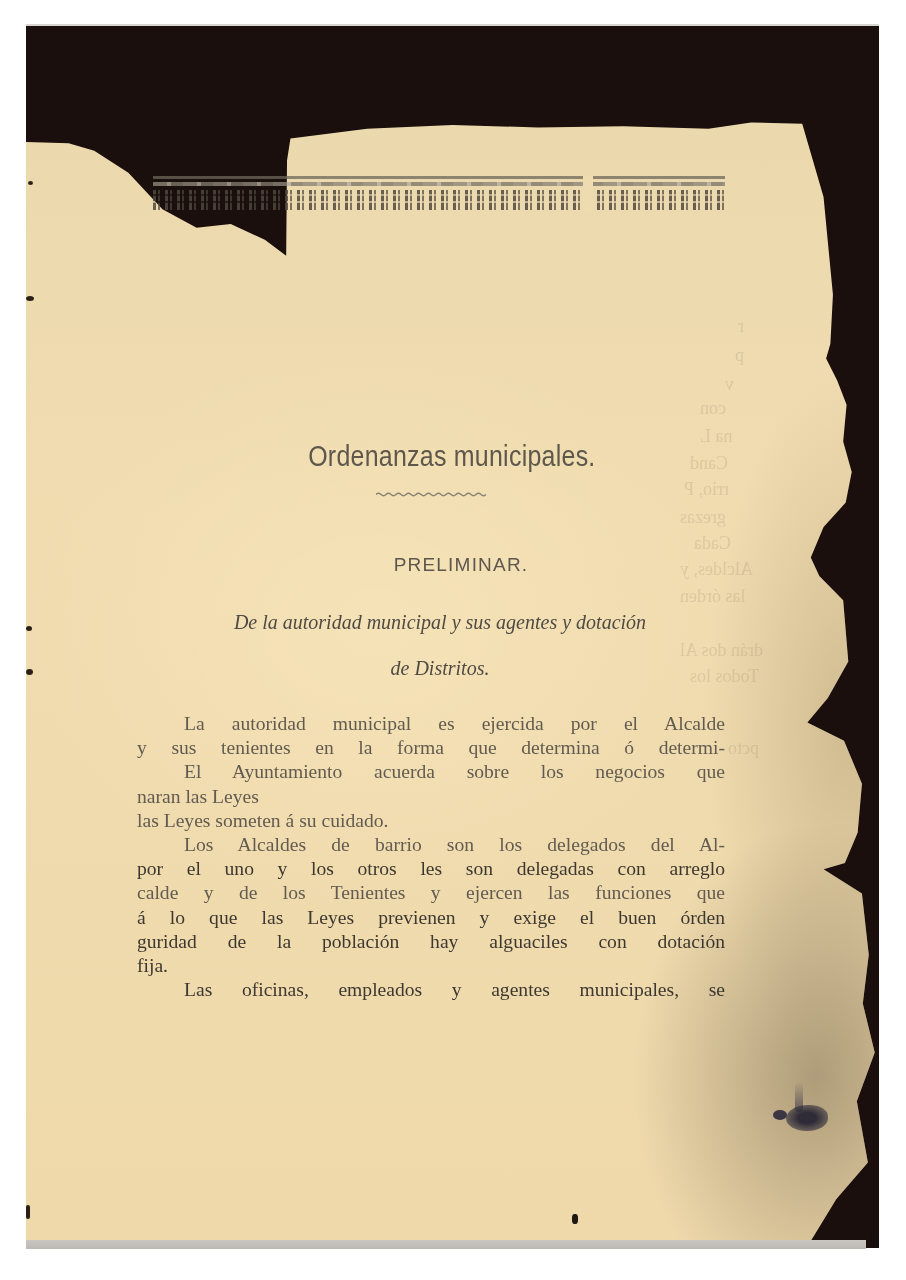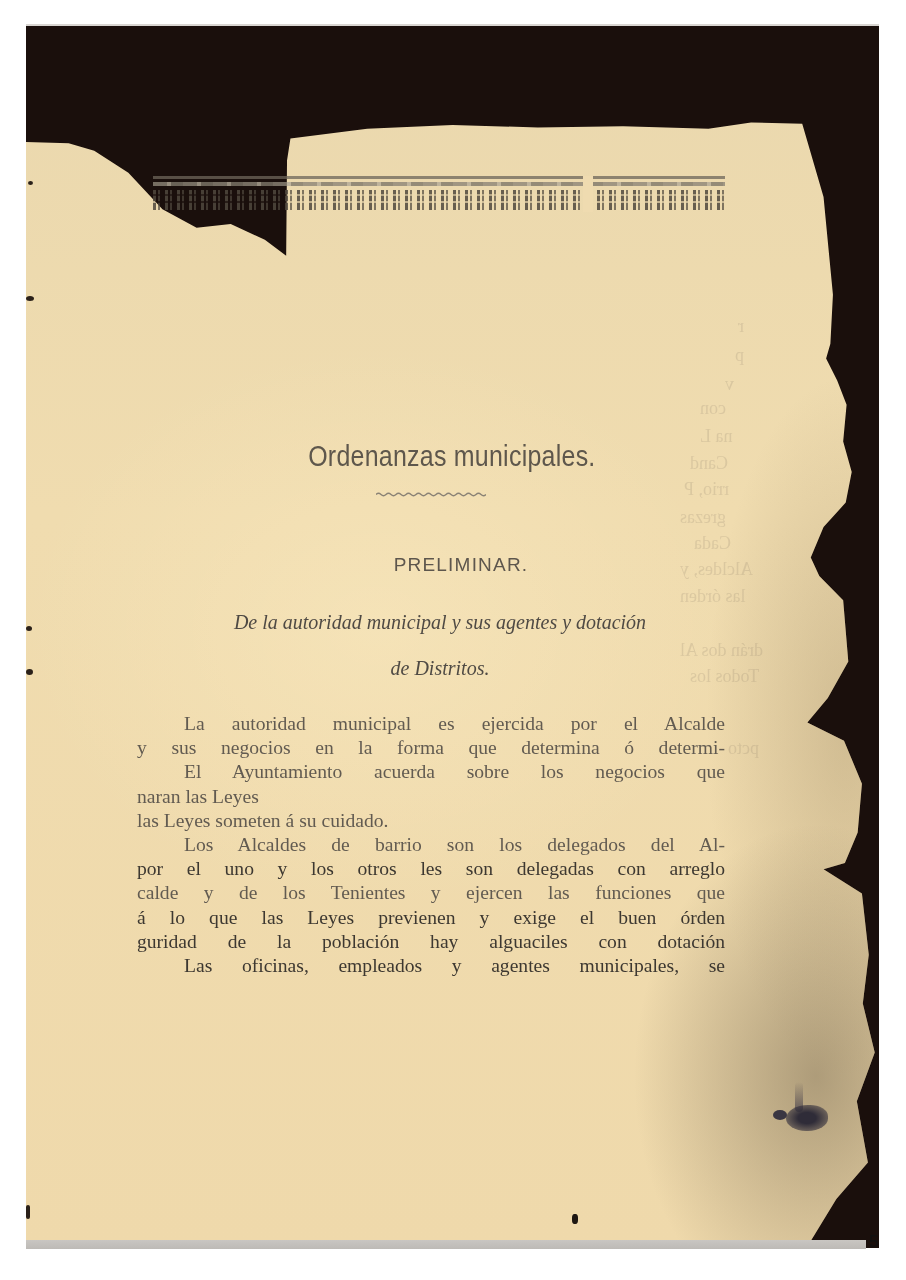--- a/index.html
+++ b/index.html
@@ -144,29 +144,30 @@
     </svg>
   </div>
 
   <div class="section-heading">PRELIMINAR.</div>
 
   <div class="subheading sub1">De la autoridad municipal y sus agentes y dotación</div>
   <div class="subheading sub2">de Distritos.</div>
 
   <div class="body-text">
     <span class="line just indent">La autoridad municipal es ejercida por el Alcalde</span>
-    <span class="line just">y sus negocios en la forma que determina ó determi-</span>
+    <span class="line just">y sus tenientes en la forma que determina ó determi-</span>
     <span class="line just indent">El Ayuntamiento acuerda sobre los negocios que</span>
     <span class="line">naran las Leyes</span>
     <span class="line">las Leyes someten á su cuidado.</span>
     <span class="line just indent">Los Alcaldes de barrio son los delegados del Al-</span>
     <span class="line just darker">por el uno y los otros les son delegadas con arreglo</span>
     <span class="line just">calde y de los Tenientes y ejercen las funciones que</span>
     <span class="line just darker">á lo que las Leyes previenen y exige el buen órden</span>
     <span class="line just darker">guridad de la población hay alguaciles con dotación</span>
+    <span class="line darker">fija.</span>
     <span class="line just indent darker">Las oficinas, empleados y agentes municipales, se</span>
   </div>
 
   <div class="stain-streak"></div>
   <div class="stain"></div>
   <div class="stain-tail"></div>
   <div class="ink-dot"></div>
   <div class="margin-dot" style="left:26px;top:296px;width:8px;height:5px;"></div>
   <div class="margin-dot" style="left:26px;top:626px;width:6px;height:5px;"></div>
   <div class="margin-dot" style="left:26px;top:669px;width:7px;height:6px;"></div>

